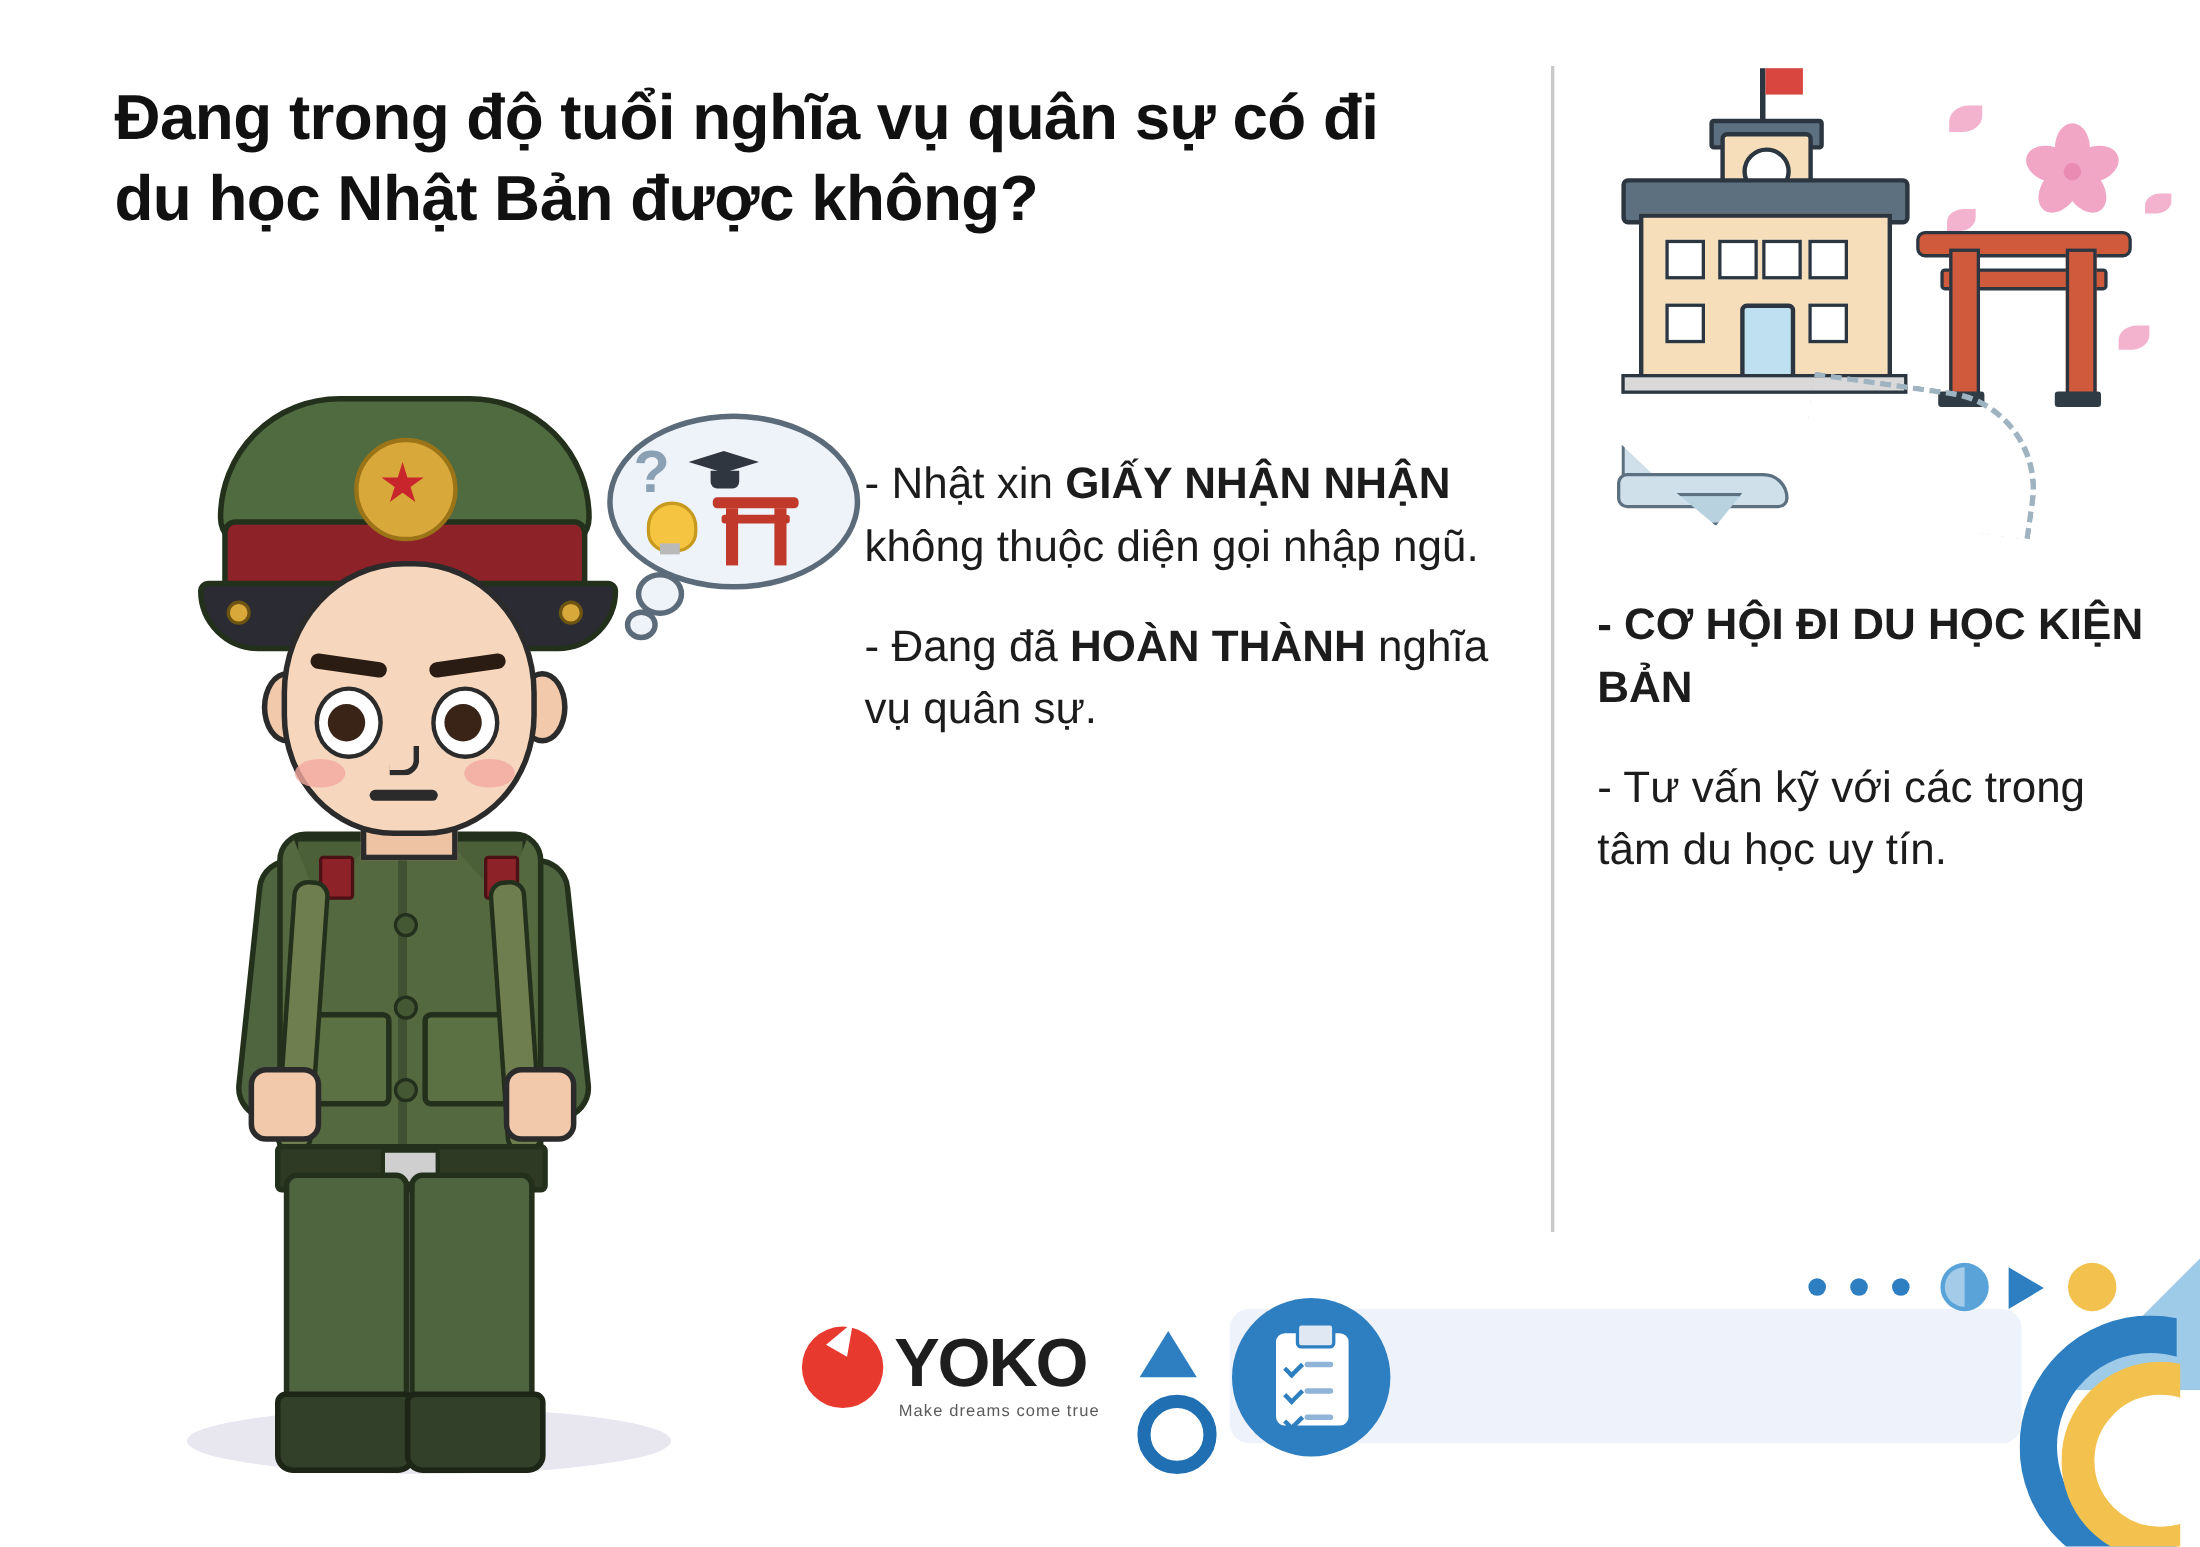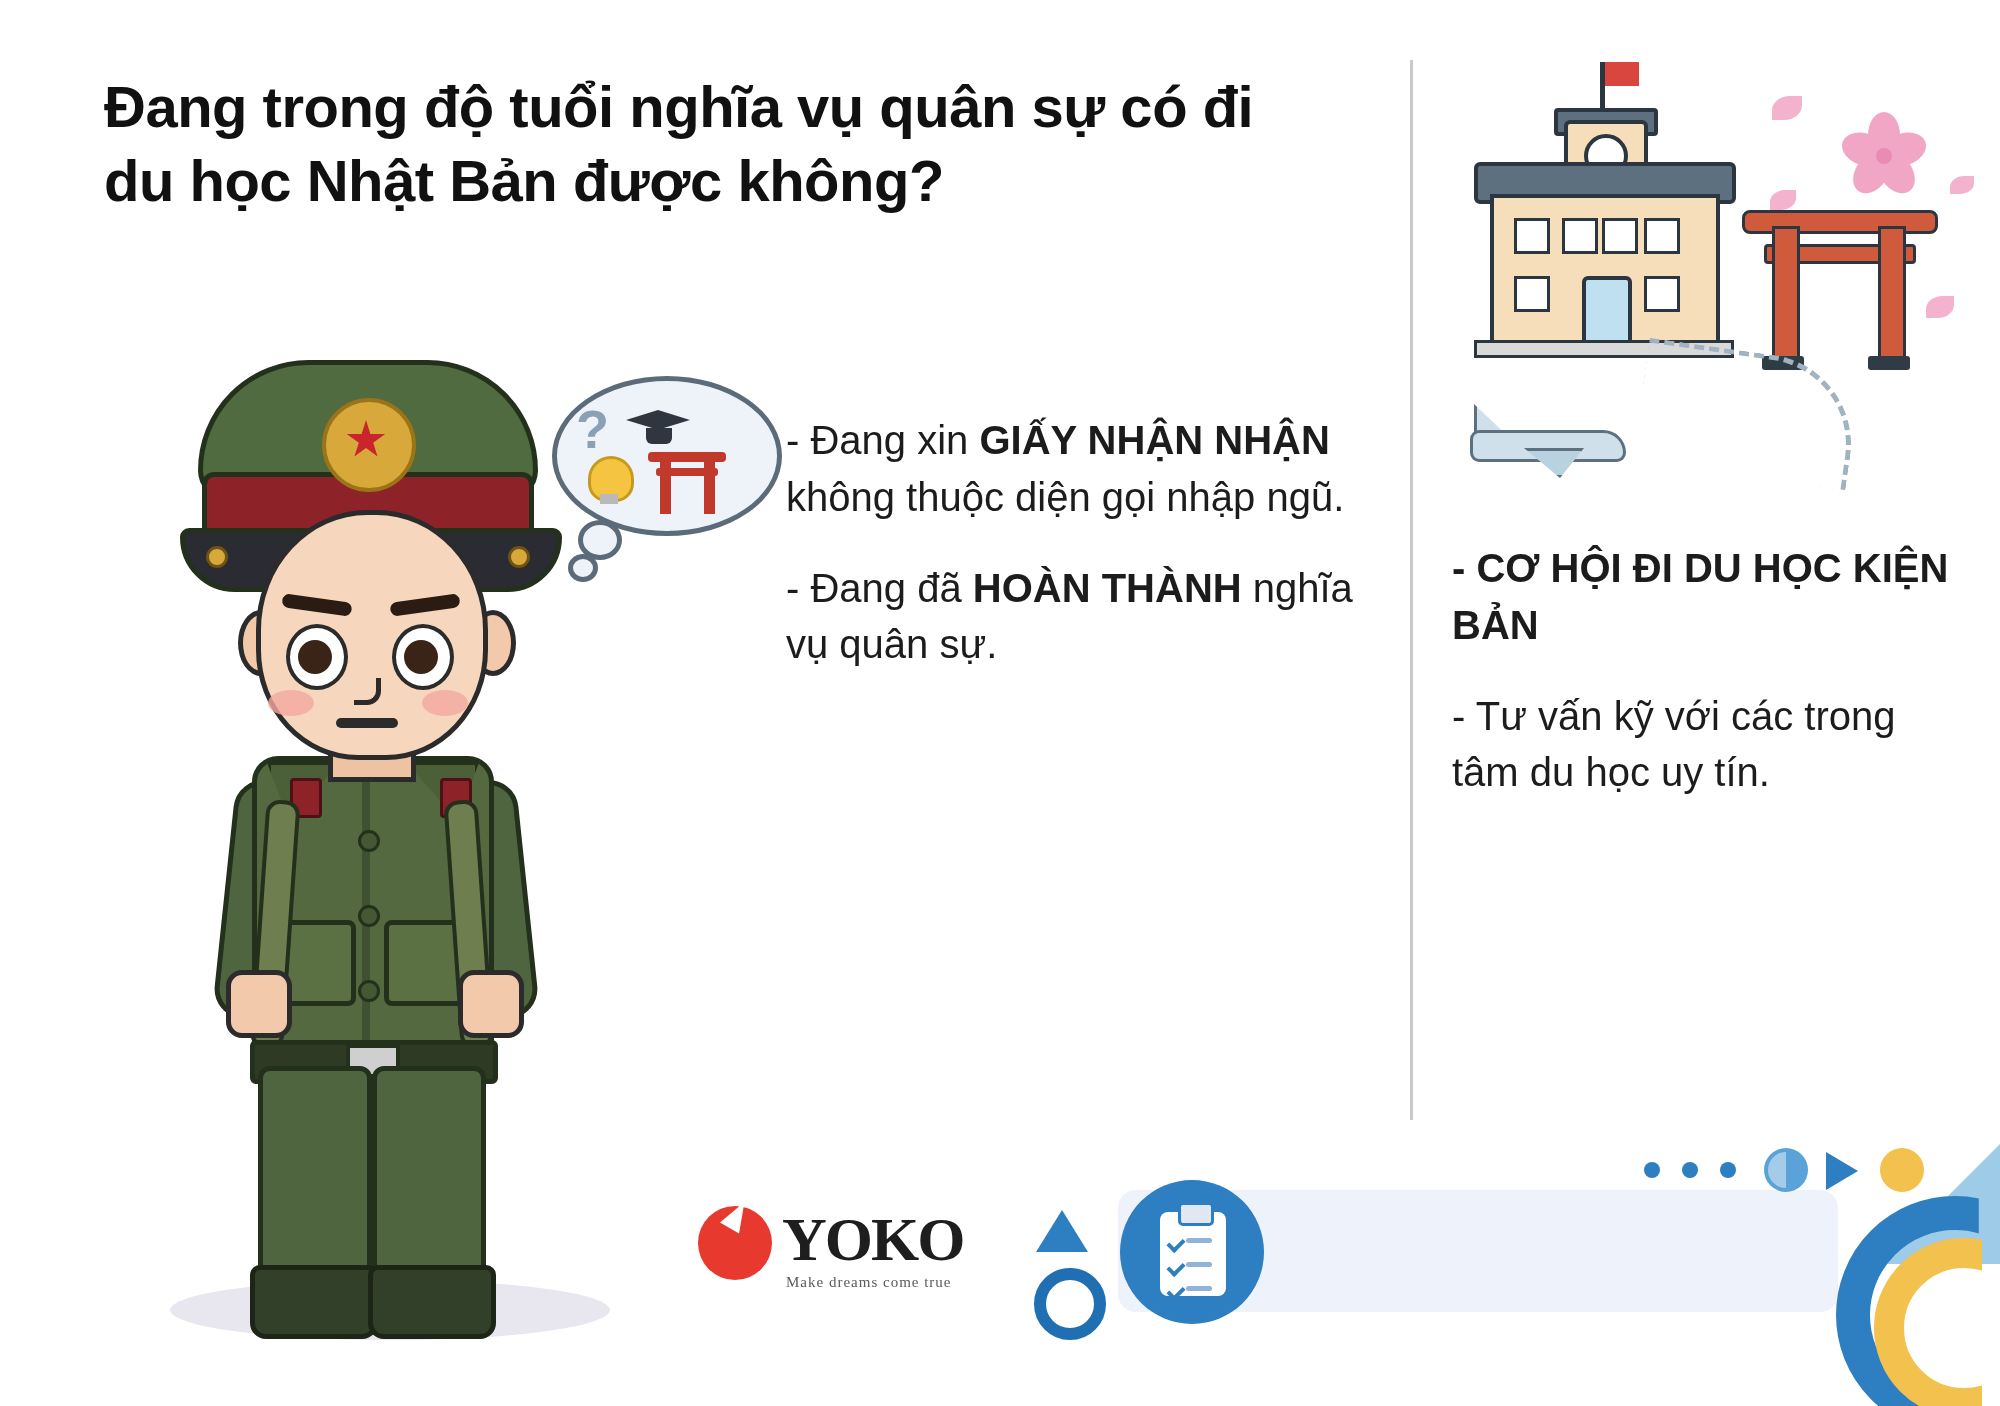--- a/index.html
+++ b/index.html
@@ -603,22 +603,22 @@
     font-size: 40px;
     line-height: 1.42;
     color: #1c1c1c;
   }
   .right-col p { margin: 0 0 34px 0; }
   .right-col b { font-weight: bold; }
 
   
   .yoko {
     position: absolute;
-    left: 698px; top: 1200px;
-    width: 290px; height: 100px; font-family: Liberation Serif, serif;
+    left: 729px; top: 1200px;
+    width: 290px; height: 100px;
   }
   .yoko-dot {
     position: absolute; left: 0; top: 6px;
     width: 74px; height: 74px;
     background: #e8392f; border-radius: 50%;
   }
   .yoko-arrow {
     position: absolute; left: 28px; top: 0px;
     width: 0; height: 0;
     border-left: 11px solid transparent;
@@ -836,21 +836,21 @@
   <div class="bub-bulb-base"></div>
   <div class="bub-torii">
     <div class="bar-top"></div>
       <div class="bar-sec"></div>
     <div class="pillar-l"></div>
       <div class="pillar-r"></div>
   </div>
 
   <div class="left-col">
     <p>
-      <span>- Đang xin </span><b>GIẤY NHẬN NHẬN</b><span> không thuộc diện gọi nhập ngũ.</span>
+      <span>- Nhật xin </span><b>GIẤY NHẬN NHẬN</b><span> không thuộc diện gọi nhập ngũ.</span>
     </p>
     <p>
       <span>- Đang đã </span><b>HOÀN THÀNH</b><span> nghĩa vụ quân sự.</span>
     </p>
   </div>
 
   <div class="school">
     <div class="flag-pole"></div>
     <div class="flag"></div>
     <div class="school-tower-roof"></div>

